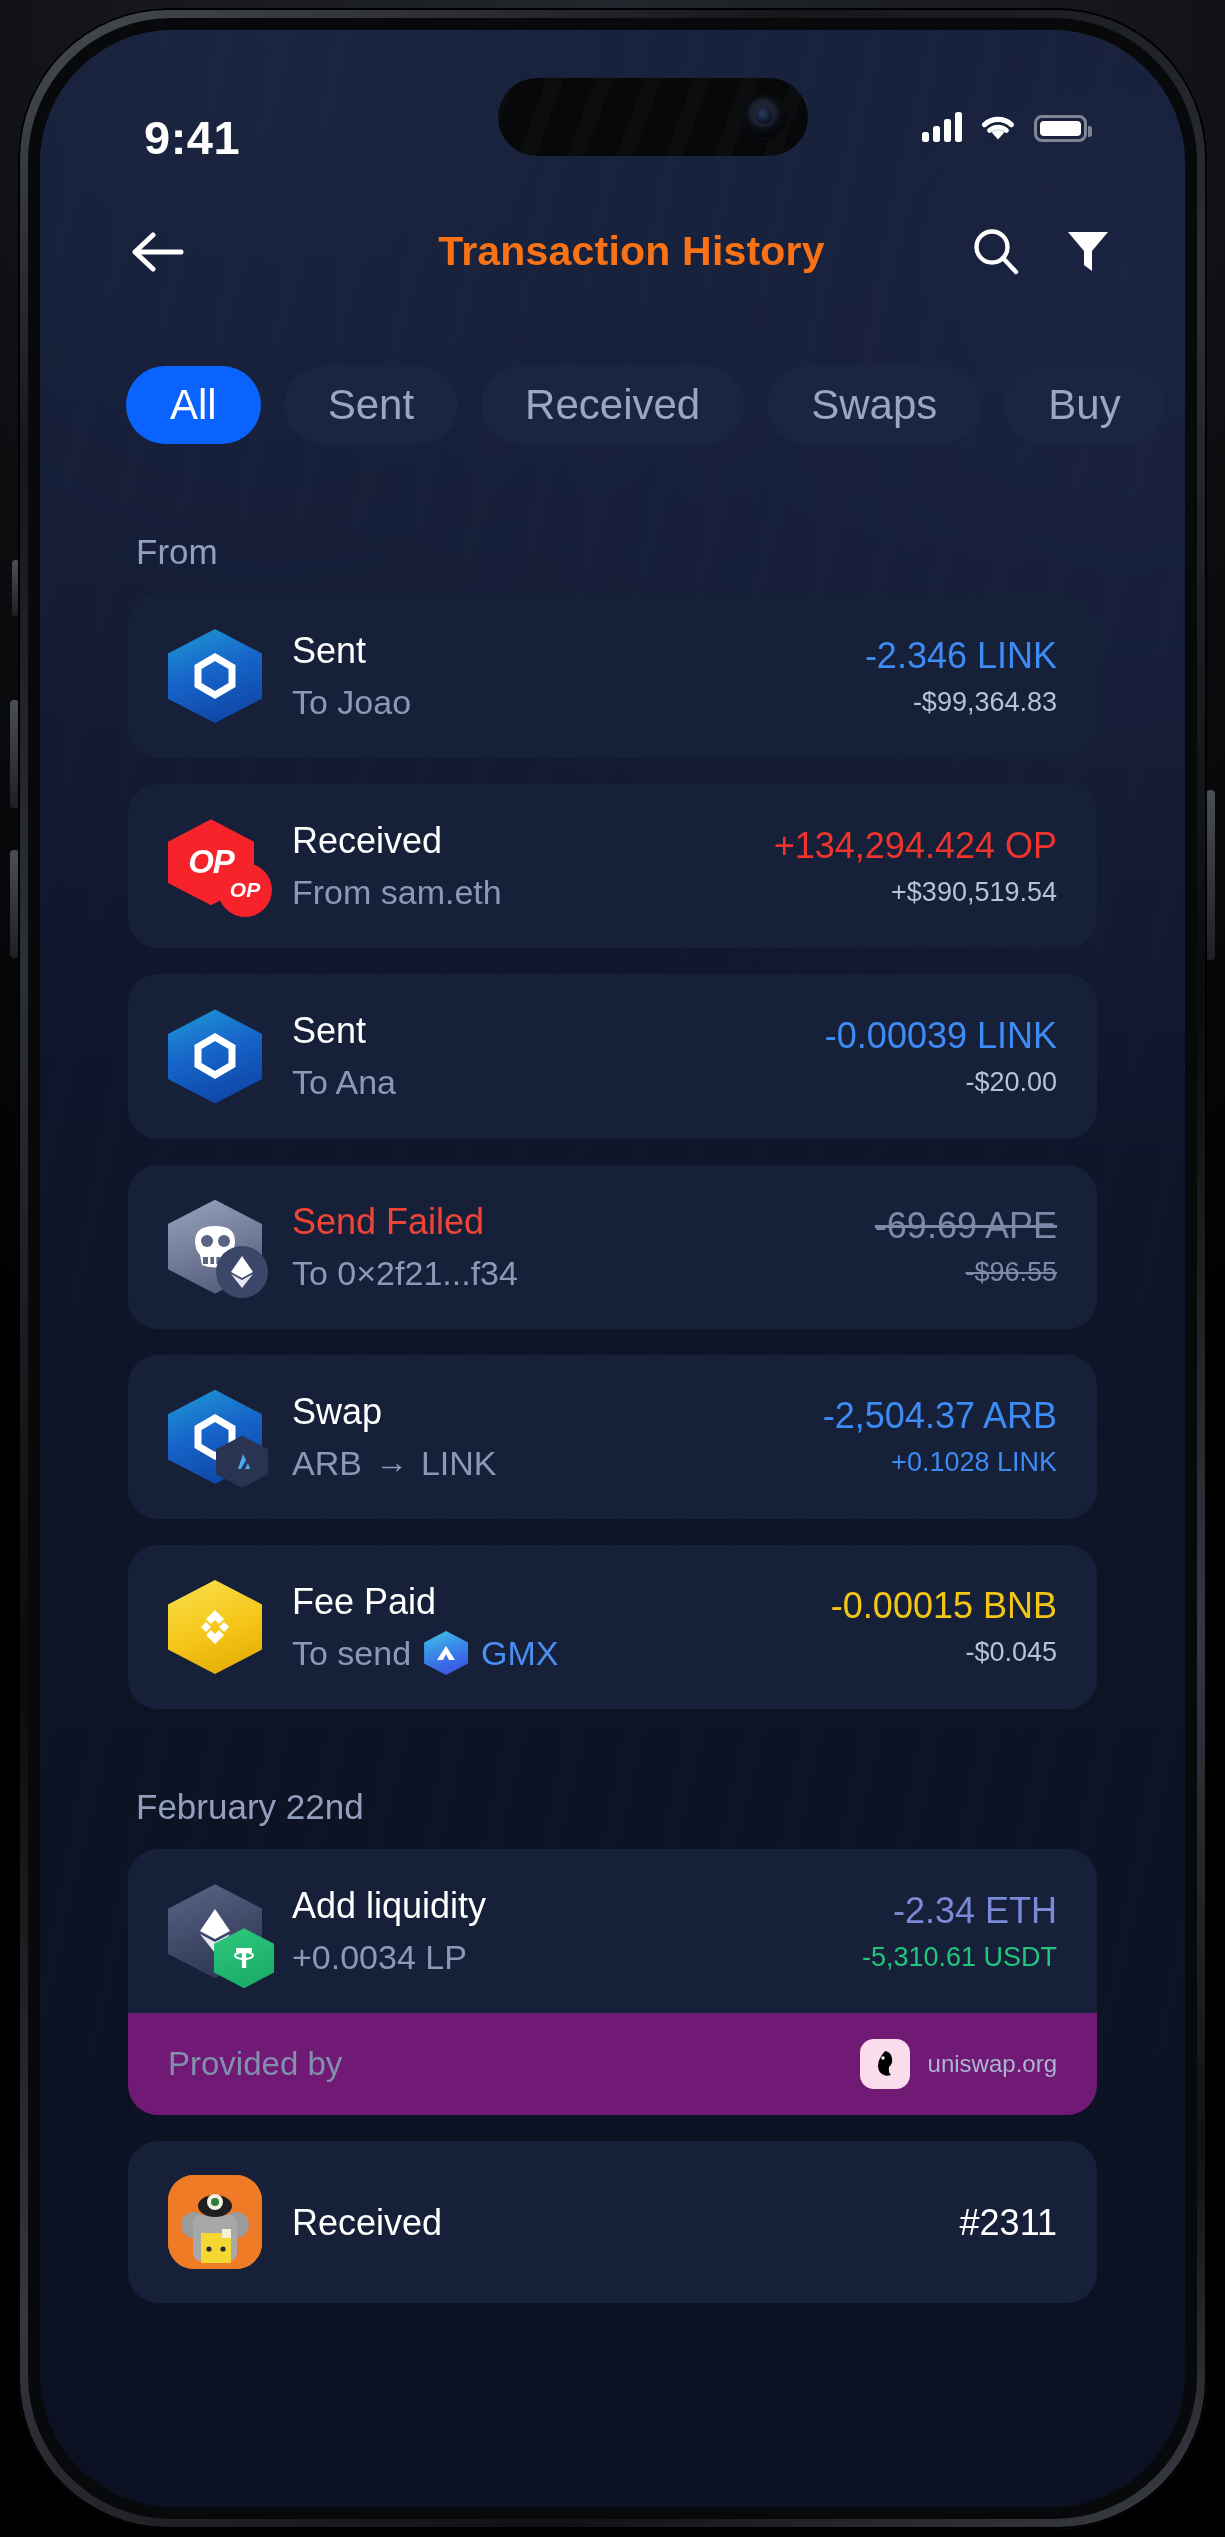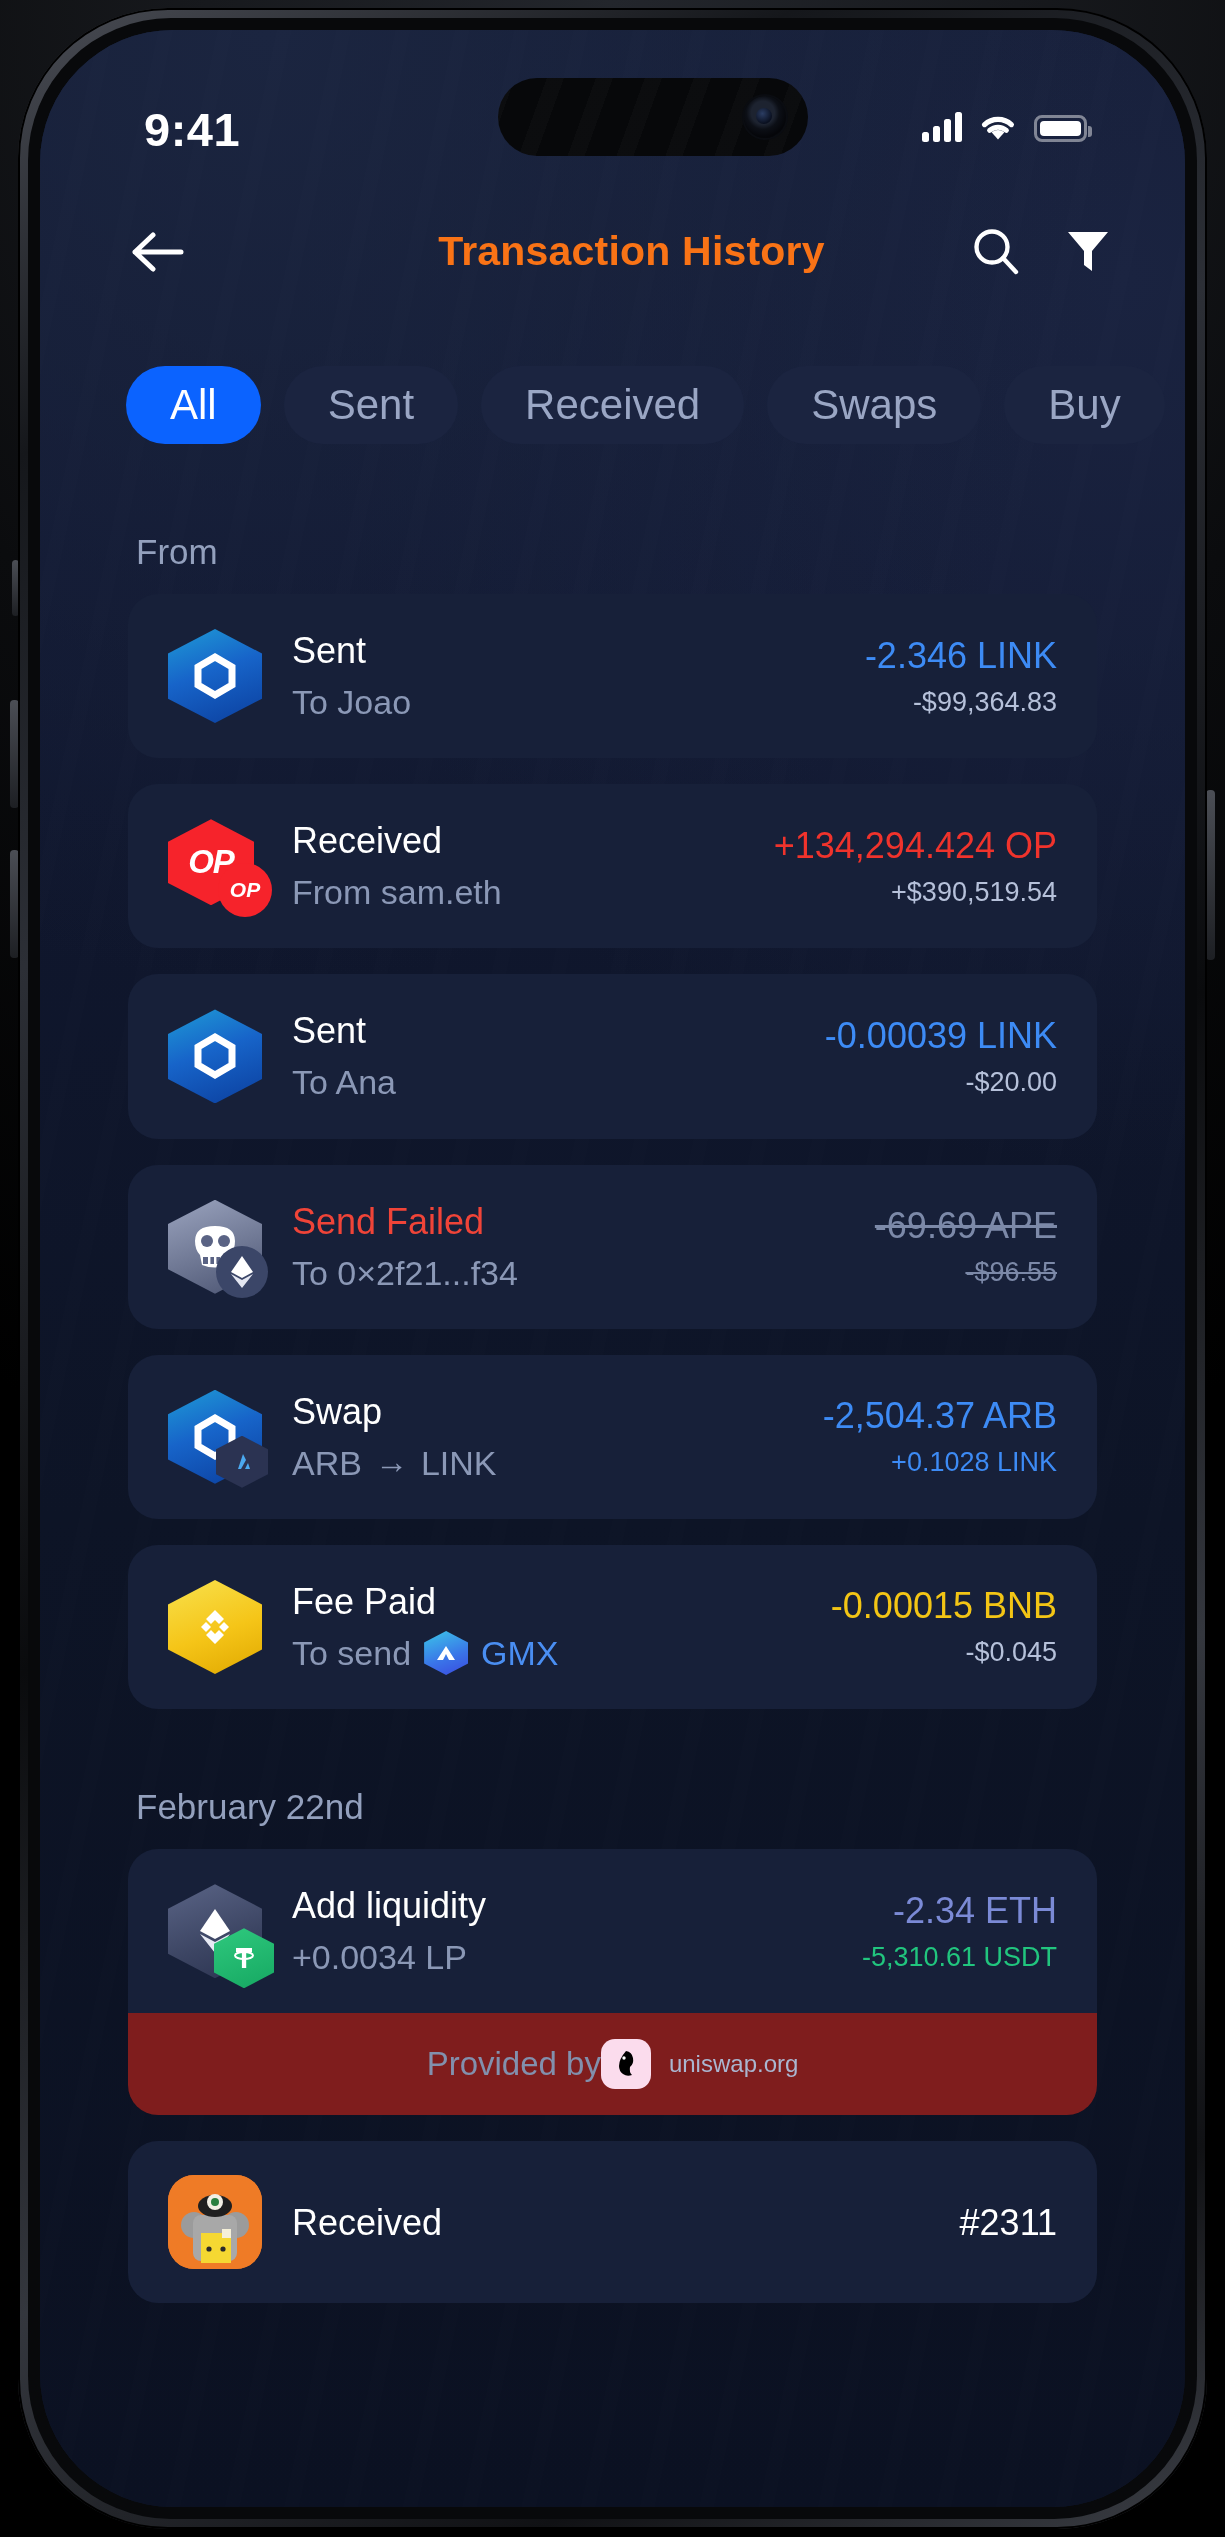--- a/index.html
+++ b/index.html
@@ -38,21 +38,21 @@
            background-image:repeating-linear-gradient(110deg, rgba(255,255,255,.018) 0 16px, rgba(255,255,255,0) 16px 46px); }
   #island-cam{ position:absolute; right:22px; top:50%; transform:translateY(-50%);
                width:42px; height:42px; border-radius:50%;
                background:radial-gradient(circle at 45% 40%, #1d2330 0 34%, #0c0f16 48%, #05060a 70%);
                box-shadow:0 0 0 2px #0a0c11; }
   #island-cam:after{ content:""; position:absolute; left:12px; top:12px; width:16px; height:16px;
                      border-radius:50%; background:radial-gradient(circle at 40% 35%,#2b3d63,#0a1020 70%); }
 
   
   #statusbar{ position:absolute; left:0; top:0; width:100%; height:140px; z-index:35; }
-  #sb-time{ position:absolute; left:104px; top:72px; color:#fff; font-size:47px; font-weight:bold; letter-spacing:.5px; }
+  #sb-time{ position:absolute; left:104px; top:80px; color:#fff; font-size:47px; font-weight:bold; letter-spacing:.5px; }
   #sb-right{ position:absolute; right:98px; top:82px; display:flex; align-items:flex-end; gap:17px; }
   .sig{ display:flex; align-items:flex-end; gap:4px; height:30px; }
   .sig i{ display:block; width:7px; background:#fff; border-radius:2.5px; }
   .sig i:nth-child(1){ height:10px;} .sig i:nth-child(2){ height:16px;}
   .sig i:nth-child(3){ height:23px;} .sig i:nth-child(4){ height:30px;}
   .batt{ position:relative; width:53px; height:27px; border:3px solid rgba(255,255,255,.45);
          border-radius:8px; padding:3px; }
   .batt b{ display:block; height:100%; width:100%; background:#fff; border-radius:4px; }
   .batt:after{ content:""; position:absolute; right:-8px; top:8px; width:4px; height:11px;
                background:rgba(255,255,255,.45); border-radius:0 3px 3px 0; }
@@ -72,22 +72,22 @@
          padding:0 44px; font-size:42px; color:#9aa6c4; background:#1b2440; cursor:pointer; white-space:nowrap; }
   .chip.active{ background:#0b63ff; color:#fff; font-weight:500; }
 
   
   #list{ position:absolute; left:0; top:450px; width:1145px; bottom:0; z-index:20;
          padding:0 88px; overflow:hidden; }
   .sec-head{ color:#93a0bd; font-size:35px; padding:52px 8px 22px; }
   .card{ background:#172039; border-radius:30px; padding:34px 40px; margin-bottom:26px;
          display:flex; align-items:center; gap:30px; position:relative; cursor:pointer; }
   .card.grouped{ margin-bottom:0; border-radius:30px 30px 0 0; }
-  .card-foot{ background:#7f1d1d; border-radius:0 0 30px 30px; margin-bottom:26px;
-              padding:26px 40px; display:flex; align-items:center; justify-content:center; }
+  .card-foot{ background:#701a75; border-radius:0 0 30px 30px; margin-bottom:26px;
+              padding:26px 40px; display:flex; align-items:center; justify-content:space-between; }
   .card-foot .pb{ color:#8290ad; font-size:33px; }
   .prov{ display:flex; align-items:center; gap:18px; }
   .prov-name{ color:#aab6d0; font-size:24px; }
 
   .ic-wrap{ position:relative; width:94px; height:94px; flex:0 0 auto; }
   .mid{ flex:1 1 auto; min-width:0; }
   .t1{ color:#fff; font-size:36px; font-weight:500; line-height:1.25; white-space:nowrap; }
   .t1.failed{ color:#f04438; }
   .t2{ color:#8b98b6; font-size:34px; line-height:1.3; margin-top:7px; display:flex; align-items:center; gap:13px; white-space:nowrap;}
   .right{ text-align:right; flex:0 0 auto; }

